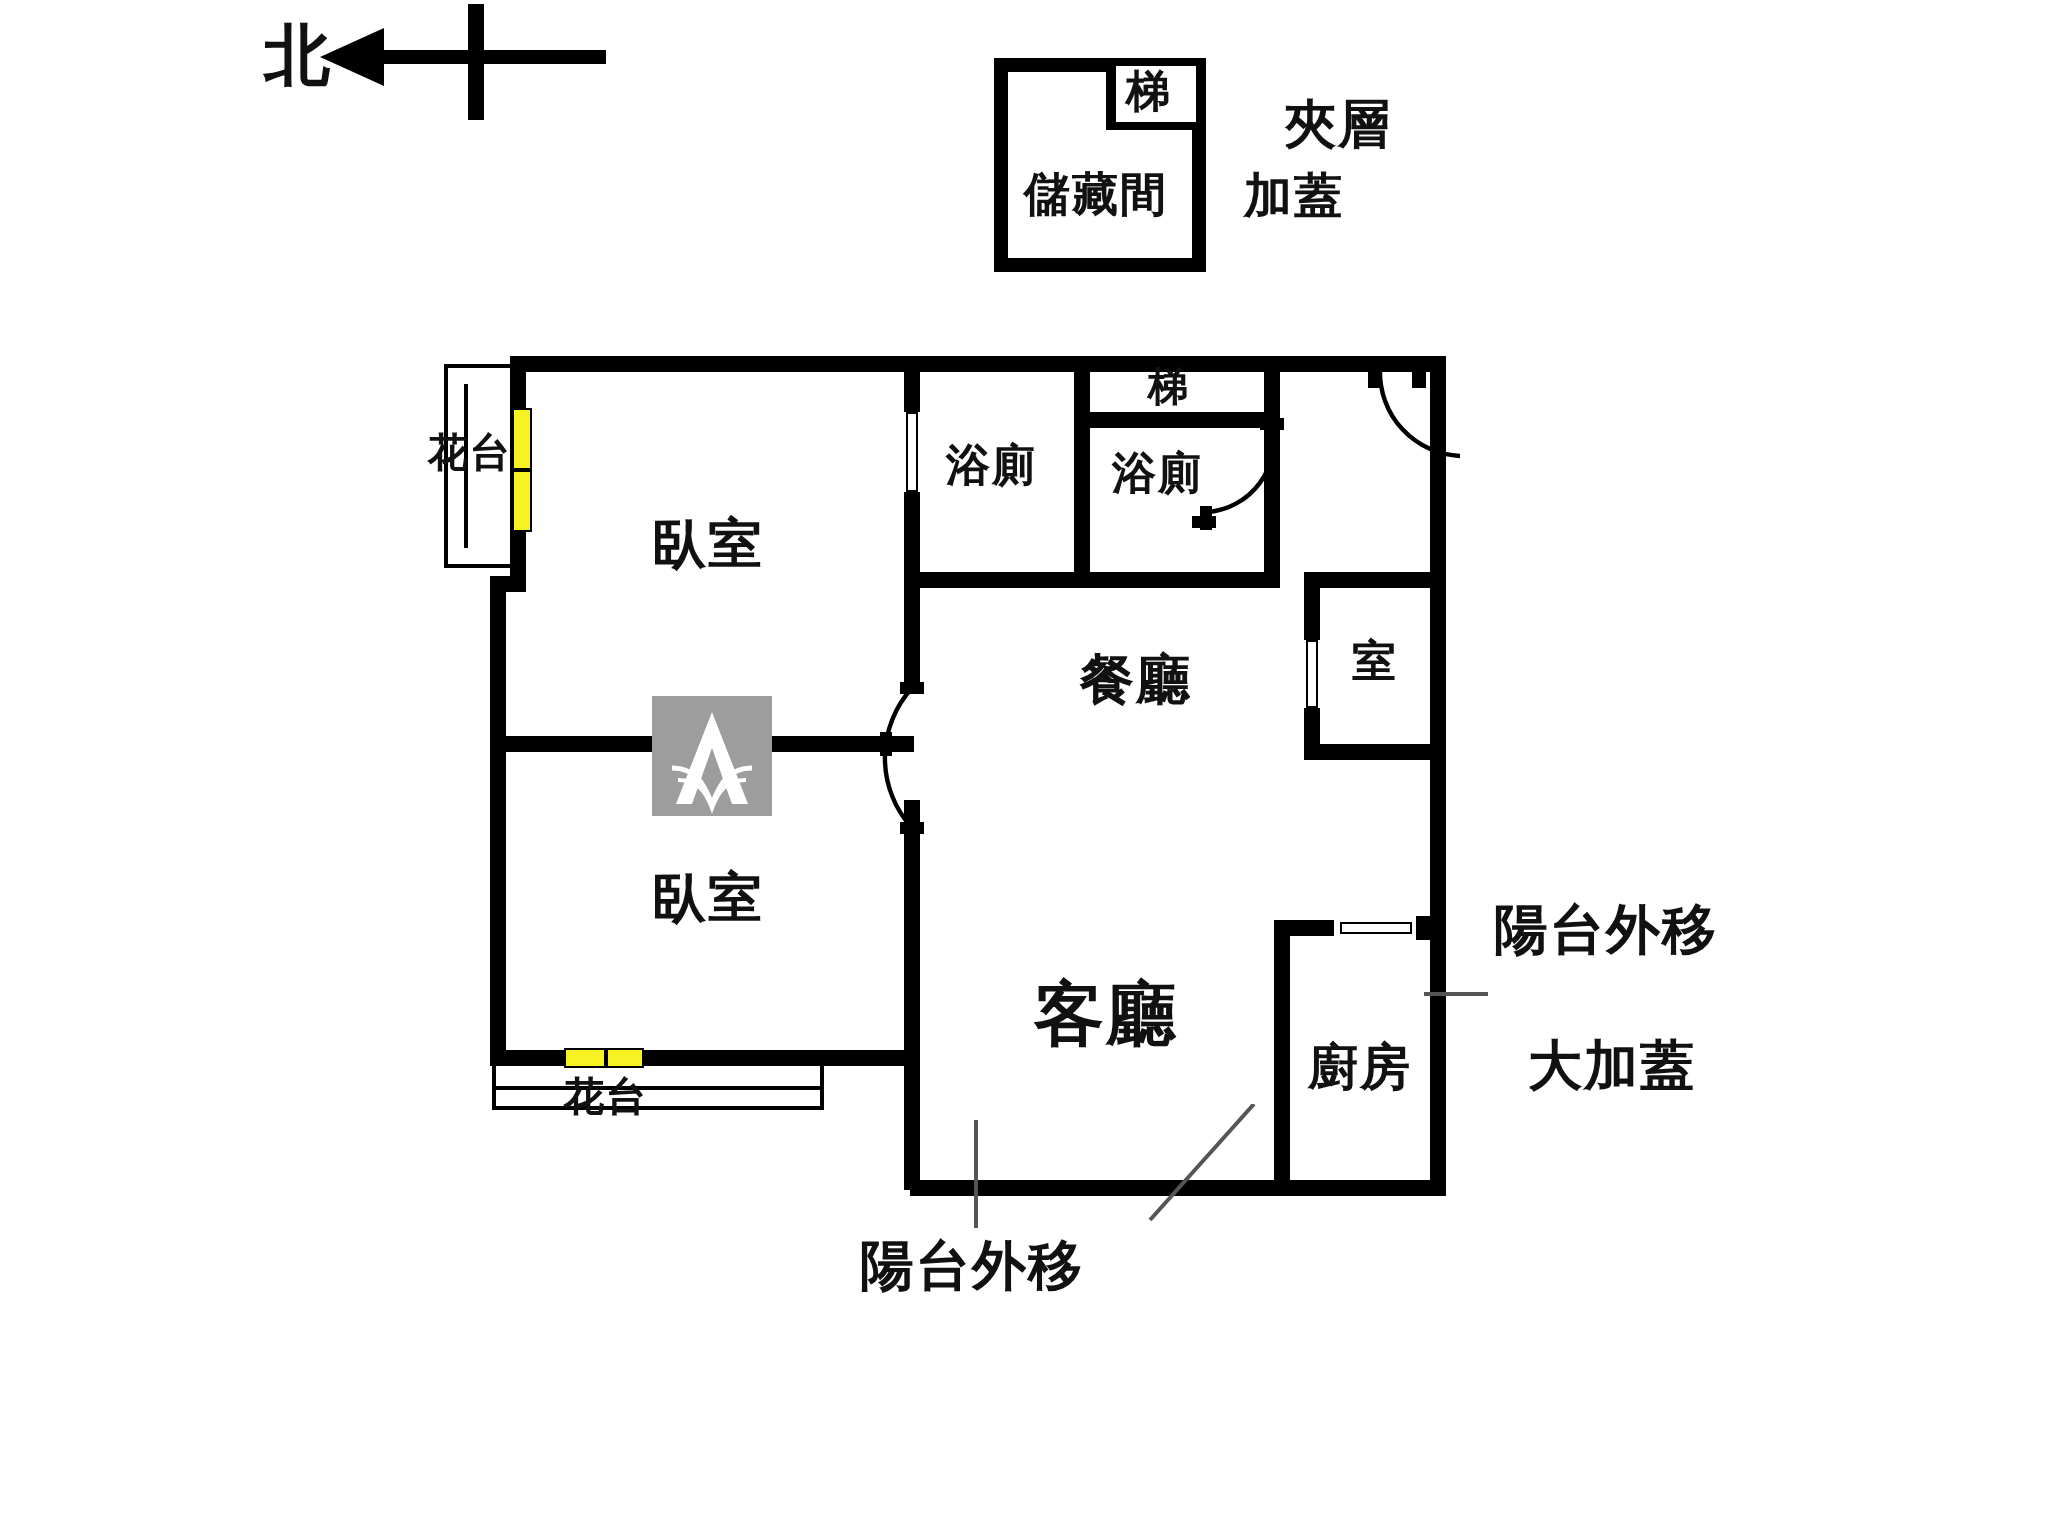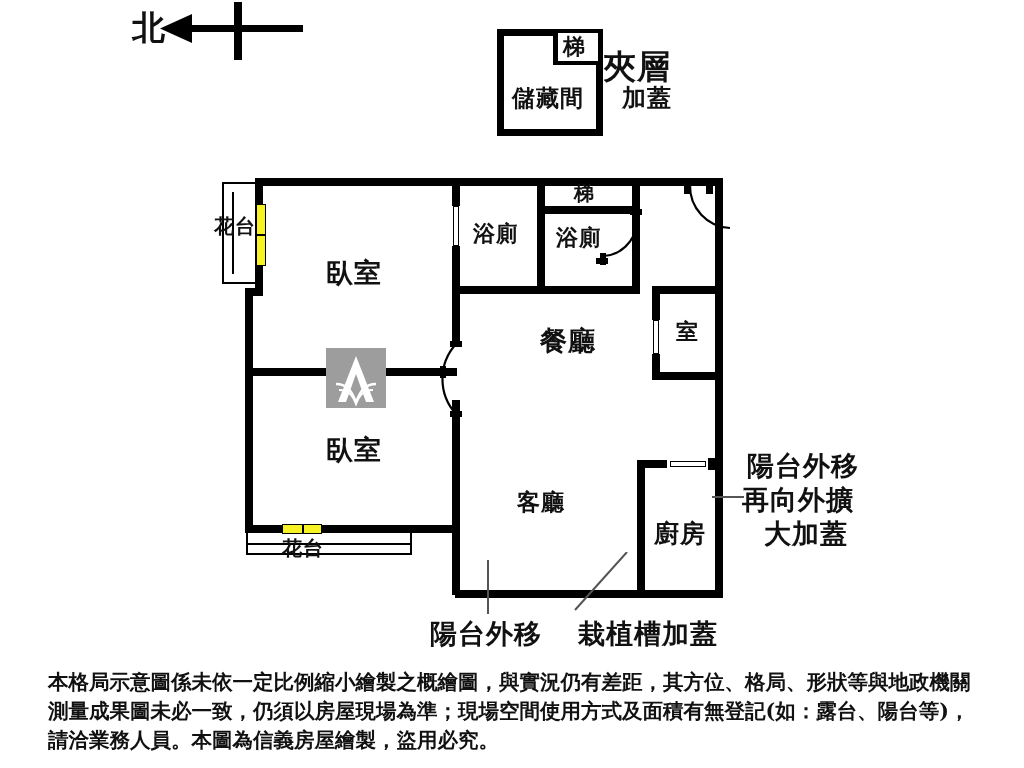--- a/index.html
+++ b/index.html
@@ -164,21 +164,21 @@
     <div class="wall" style="left:596px; top:29px; width:7px; height:107px;"></div>
     <div class="wall" style="left:497px; top:129px; width:106px; height:7px;"></div>
 
     <div class="wall" style="left:553px; top:29px; width:50px; height:36px;"></div>
     <div style="position:absolute;left:558px;top:33px;width:40px;height:28px;background:#fff;"></div>
     <div class="room-label" style="left:563px; top:35px; font-size:22px;">梯</div>
 
     <div class="room-label" style="left:512px; top:86px; font-size:23px;">儲藏間</div>
   </div>
 
-  <div class="ann" style="left:603px; top:48px; font-size:33px;">夾層</div>
+  <div class="ann" style="left:642px; top:48px; font-size:26px;">夾層</div>
   <div class="ann" style="left:622px; top:84px; font-size:24px;">加蓋</div>
 
   <div>
 
     <div class="wall" style="left:255px; top:178px; width:468px; height:8px;"></div>
 
     <div class="wall" style="left:715px; top:178px; width:8px; height:420px;"></div>
 
     <div class="wall" style="left:455px; top:590px; width:268px; height:8px;"></div>
 
@@ -259,41 +259,38 @@
 
     <div class="wall" style="left:637px; top:460px; width:30px; height:8px;"></div>
     <div class="open-win" style="left:670px; top:461px; width:36px; height:6px;"></div>
     <div class="wall" style="left:708px; top:458px; width:7px; height:12px;"></div>
     <div class="wall" style="left:637px; top:460px; width:8px; height:138px;"></div>
     <div class="room-label" style="left:654px; top:521px; font-size:25px;">廚房</div>
 
     <div class="room-label" style="left:326px; top:259px; font-size:27px;">臥室</div>
     <div class="room-label" style="left:326px; top:436px; font-size:27px;">臥室</div>
     <div class="room-label" style="left:540px; top:327px; font-size:27px;">餐廳</div>
-    <div class="room-label" style="left:517px; top:490px; font-size:23px;">客廳</div>
+    <div class="room-label" style="left:517px; top:490px; font-size:35px;">客廳</div>
 
   </div>
 
   <div id="watermark">
     <svg width="60" height="60" viewBox="0 0 60 60" style="position:absolute;left:0;top:0;">
       <rect x="0" y="0" width="60" height="60" fill="#9d9d9d"></rect>
       <path d="M30 8 L48 54 L40 54 L30 26 L20 54 L12 54 Z" fill="#ffffff"></path>
       <path d="M10 36 C 22 36, 26 44, 30 54 C 34 44, 38 36, 50 36" fill="none" stroke="#ffffff" stroke-width="2.4"></path>
       <path d="M13 42 C 23 42, 27 48, 30 56 C 33 48, 37 42, 47 42" fill="none" stroke="#ffffff" stroke-width="2.0"></path>
     </svg>
   </div>
 
   <div class="ann" style="left:747px; top:450px; font-size:27px;">陽台外移</div>
-  <div class="ann" style="left:742px; top:484px; font-size:27px;">再向外擴</div>
   <div class="ann" style="left:764px; top:518px; font-size:27px;">大加蓋</div>
   <div class="leader" style="left:712px; top:496px; width:32px; height:2px;"></div>
 
   <div class="ann" style="left:430px; top:618px; font-size:27px;">陽台外移</div>
   <div class="leader" style="left:487px; top:560px; width:2px; height:54px;"></div>
 
-  <div class="ann" style="left:578px; top:618px; font-size:27px;">栽植槽加蓋</div>
   <svg width="70" height="62" viewBox="0 0 70 62" style="position:absolute;left:565px;top:552px;">
     <line x1="62" y1="0" x2="10" y2="58" stroke="#555" stroke-width="2"></line>
   </svg>
 
-  <div id="disclaimer">本格局示意圖係未依一定比例縮小繪製之概繪圖，與實況仍有差距，其方位、格局、形狀等與地政機關測量成果圖未必一致，仍須以房屋現場為準；現場空間使用方式及面積有無登記(如：露台、陽台等)，請洽業務人員。本圖為信義房屋繪製，盜用必究。</div>
 
 </div>
 
 </body></html>

